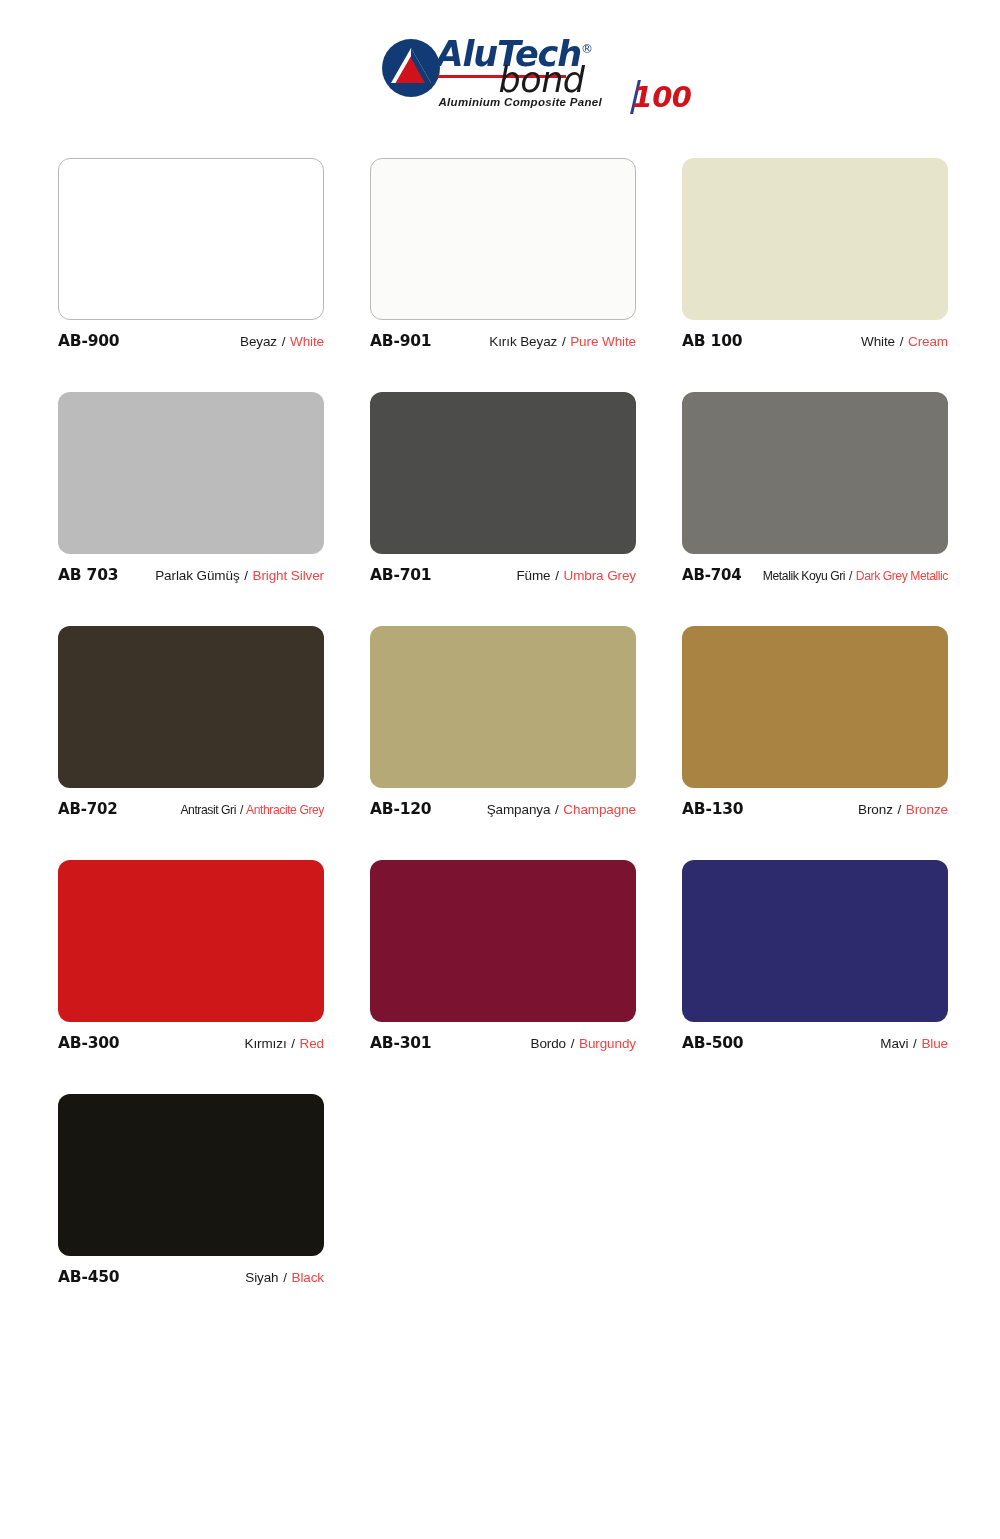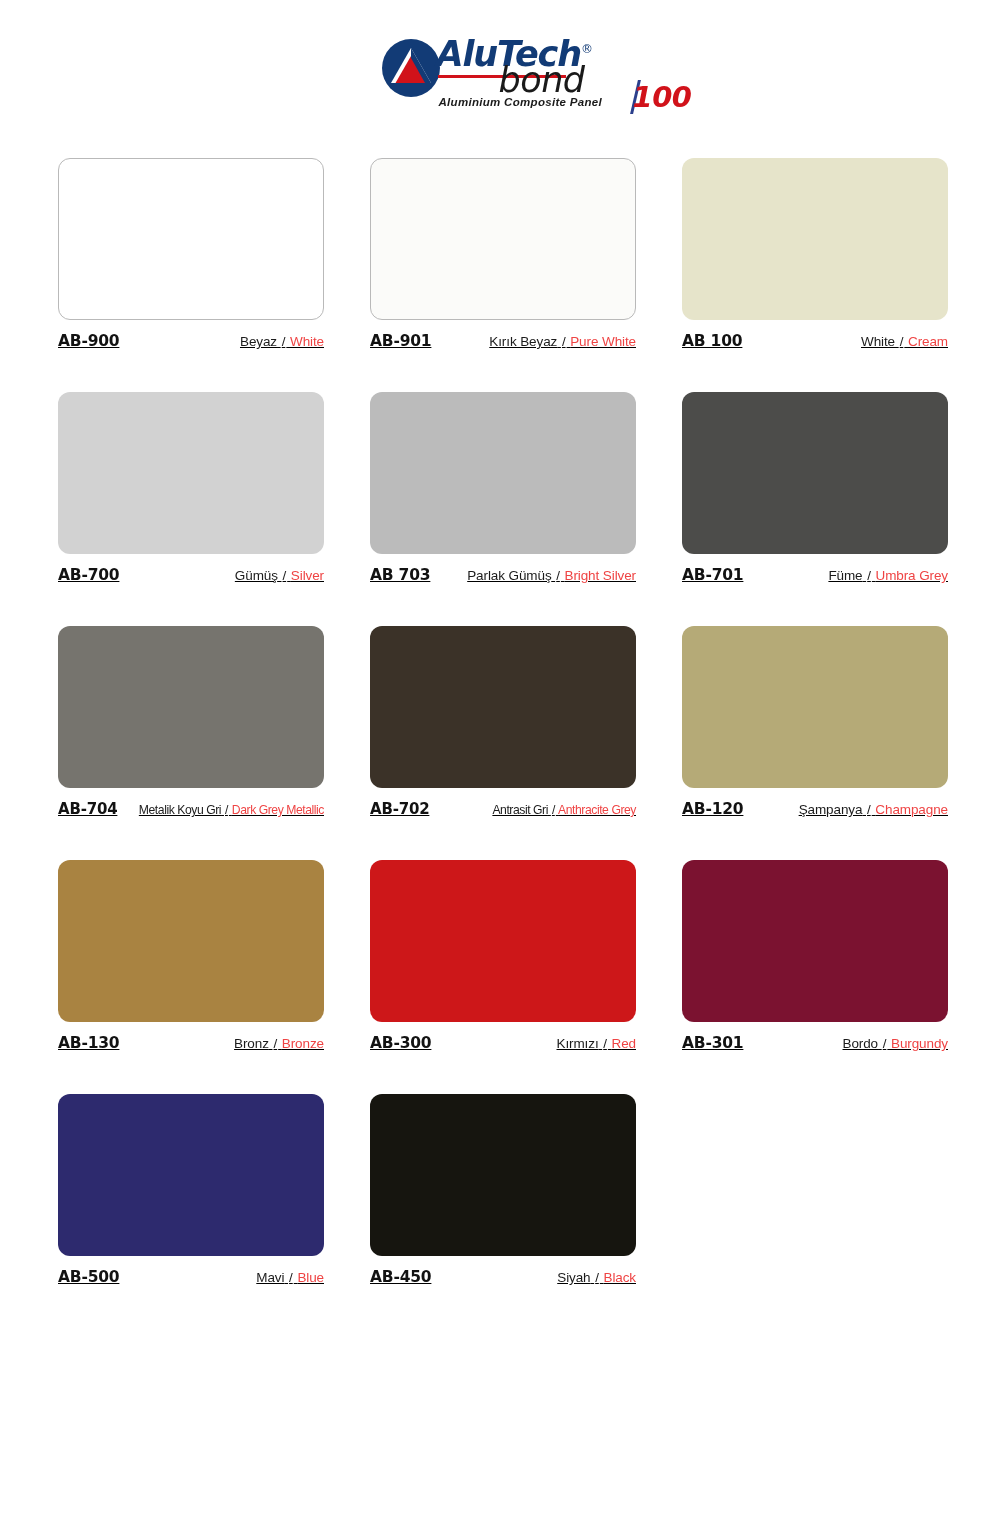--- a/index.html
+++ b/index.html
@@ -142,21 +142,20 @@
     left: 58px;
     width: 890px;
     display: grid;
     grid-template-columns: repeat(3, 266px);
     column-gap: 46px;
     row-gap: 38px;
   }
 
   .swatch-cell {
     width: 212px;
-    text-decoration: underline;
   }
 
   .swatch-chip {
     width: 266px;
     height: 162px;
     border-radius: 12px;
   }
 
   .swatch-caption {
     margin-top: 12px;
@@ -236,27 +235,20 @@
         </div>
       </div>
       <div class="swatch-cell">
         <div class="swatch-chip" style="background: rgb(230, 228, 202);"></div>
         <div class="swatch-caption">
           <span class="swatch-code">AB 100</span>
           <span class="swatch-names"><span class="name-tr">White</span> <span class="name-sep">/</span> <span class="name-en">Cream</span></span>
         </div>
       </div>
       <div class="swatch-cell">
-        <div class="swatch-chip" style="background: rgb(210, 210, 210);"></div>
-        <div class="swatch-caption">
-          <span class="swatch-code">AB-700</span>
-          <span class="swatch-names"><span class="name-tr">Gümüş</span> <span class="name-sep">/</span> <span class="name-en">Silver</span></span>
-        </div>
-      </div>
-      <div class="swatch-cell">
         <div class="swatch-chip" style="background: rgb(187, 187, 187);"></div>
         <div class="swatch-caption">
           <span class="swatch-code">AB 703</span>
           <span class="swatch-names"><span class="name-tr">Parlak Gümüş</span> <span class="name-sep">/</span> <span class="name-en">Bright Silver</span></span>
         </div>
       </div>
       <div class="swatch-cell">
         <div class="swatch-chip" style="background: rgb(76, 76, 74);"></div>
         <div class="swatch-caption">
           <span class="swatch-code">AB-701</span>

